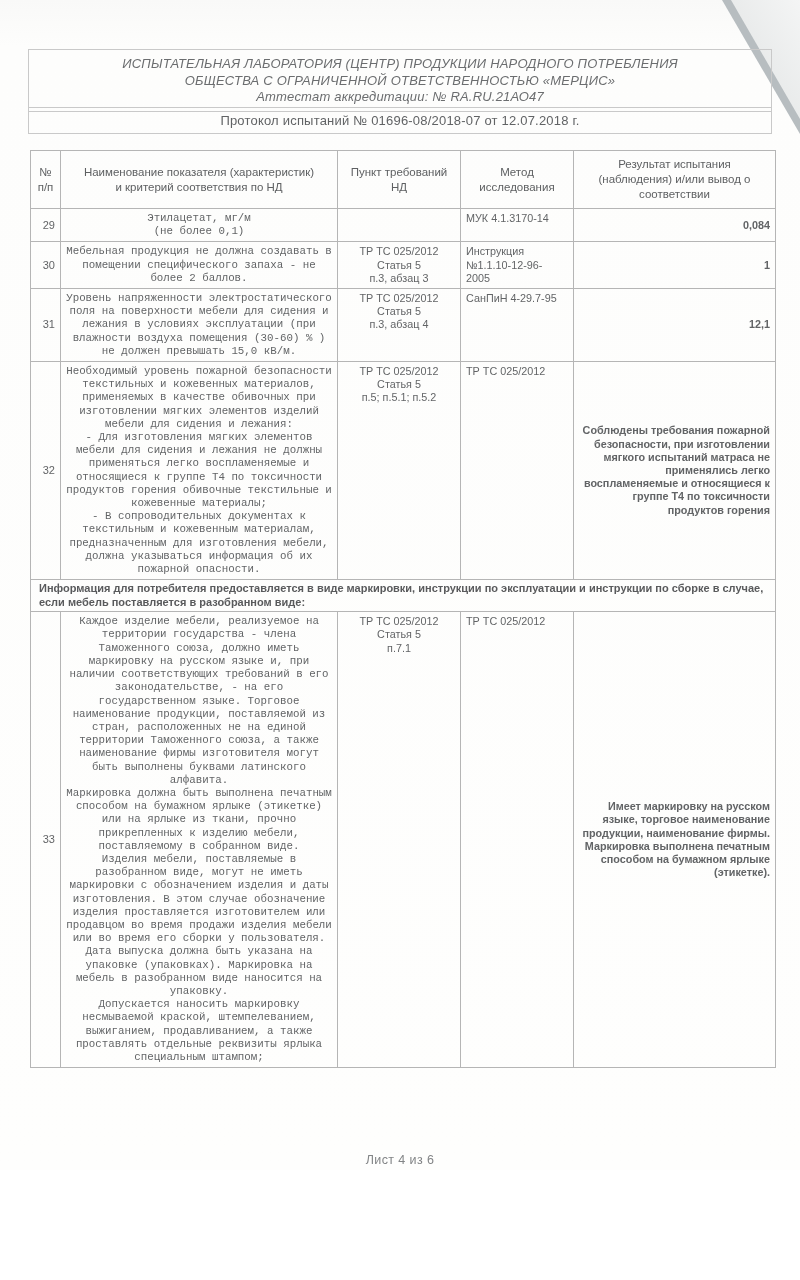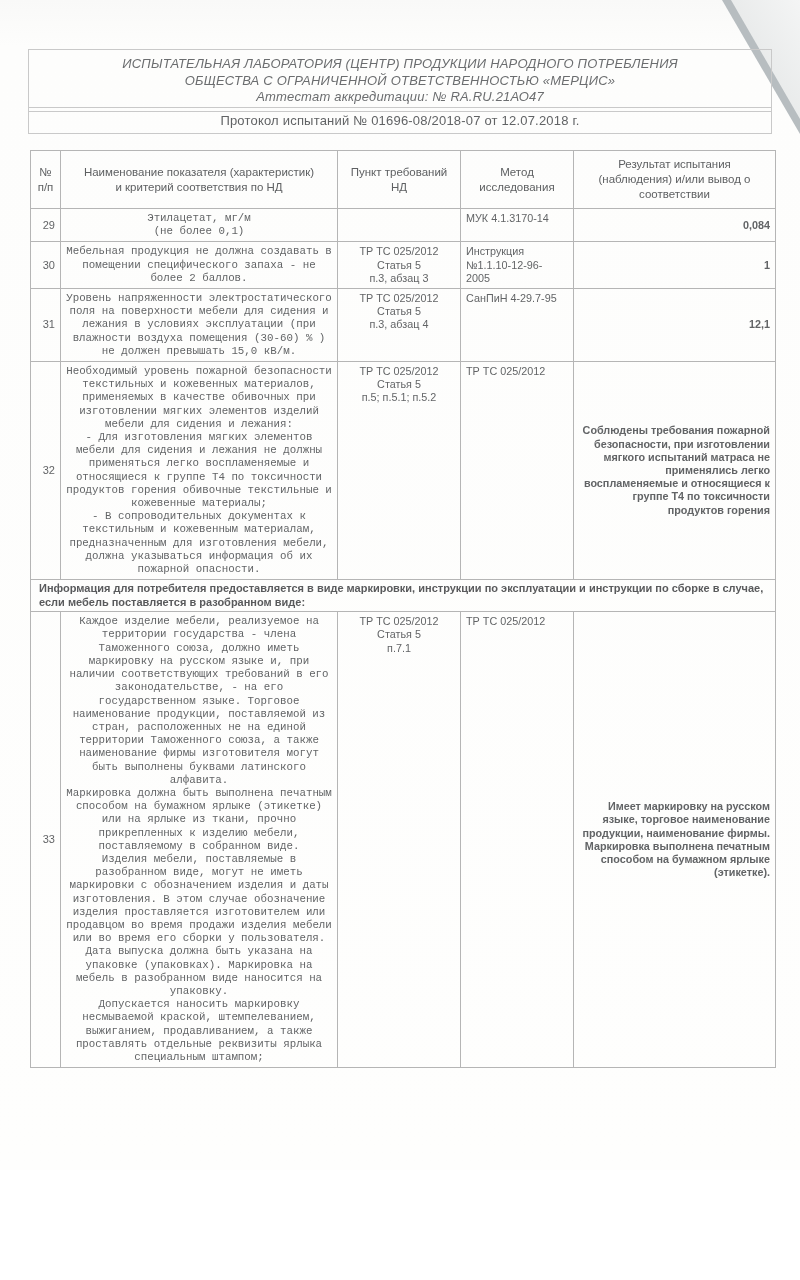--- a/index.html
+++ b/index.html
@@ -157,13 +157,14 @@
 Допускается наносить маркировку несмываемой краской, штемпелеванием, выжиганием, продавливанием, а также проставлять отдельные реквизиты ярлыка специальным штампом;</td>
     <td class="c-punkt">ТР ТС 025/2012
 Статья 5
 п.7.1</td>
     <td class="c-method">ТР ТС 025/2012</td>
     <td class="c-result">Имеет маркировку на русском языке, торговое наименование продукции, наименование фирмы. Маркировка выполнена печатным способом на бумажном ярлыке (этикетке).</td>
   </tr>
       </tbody>
   </table>
 
+  <div class="page-footer">Лист 4 из 6</div>
 </div>
 
 </body></html>

